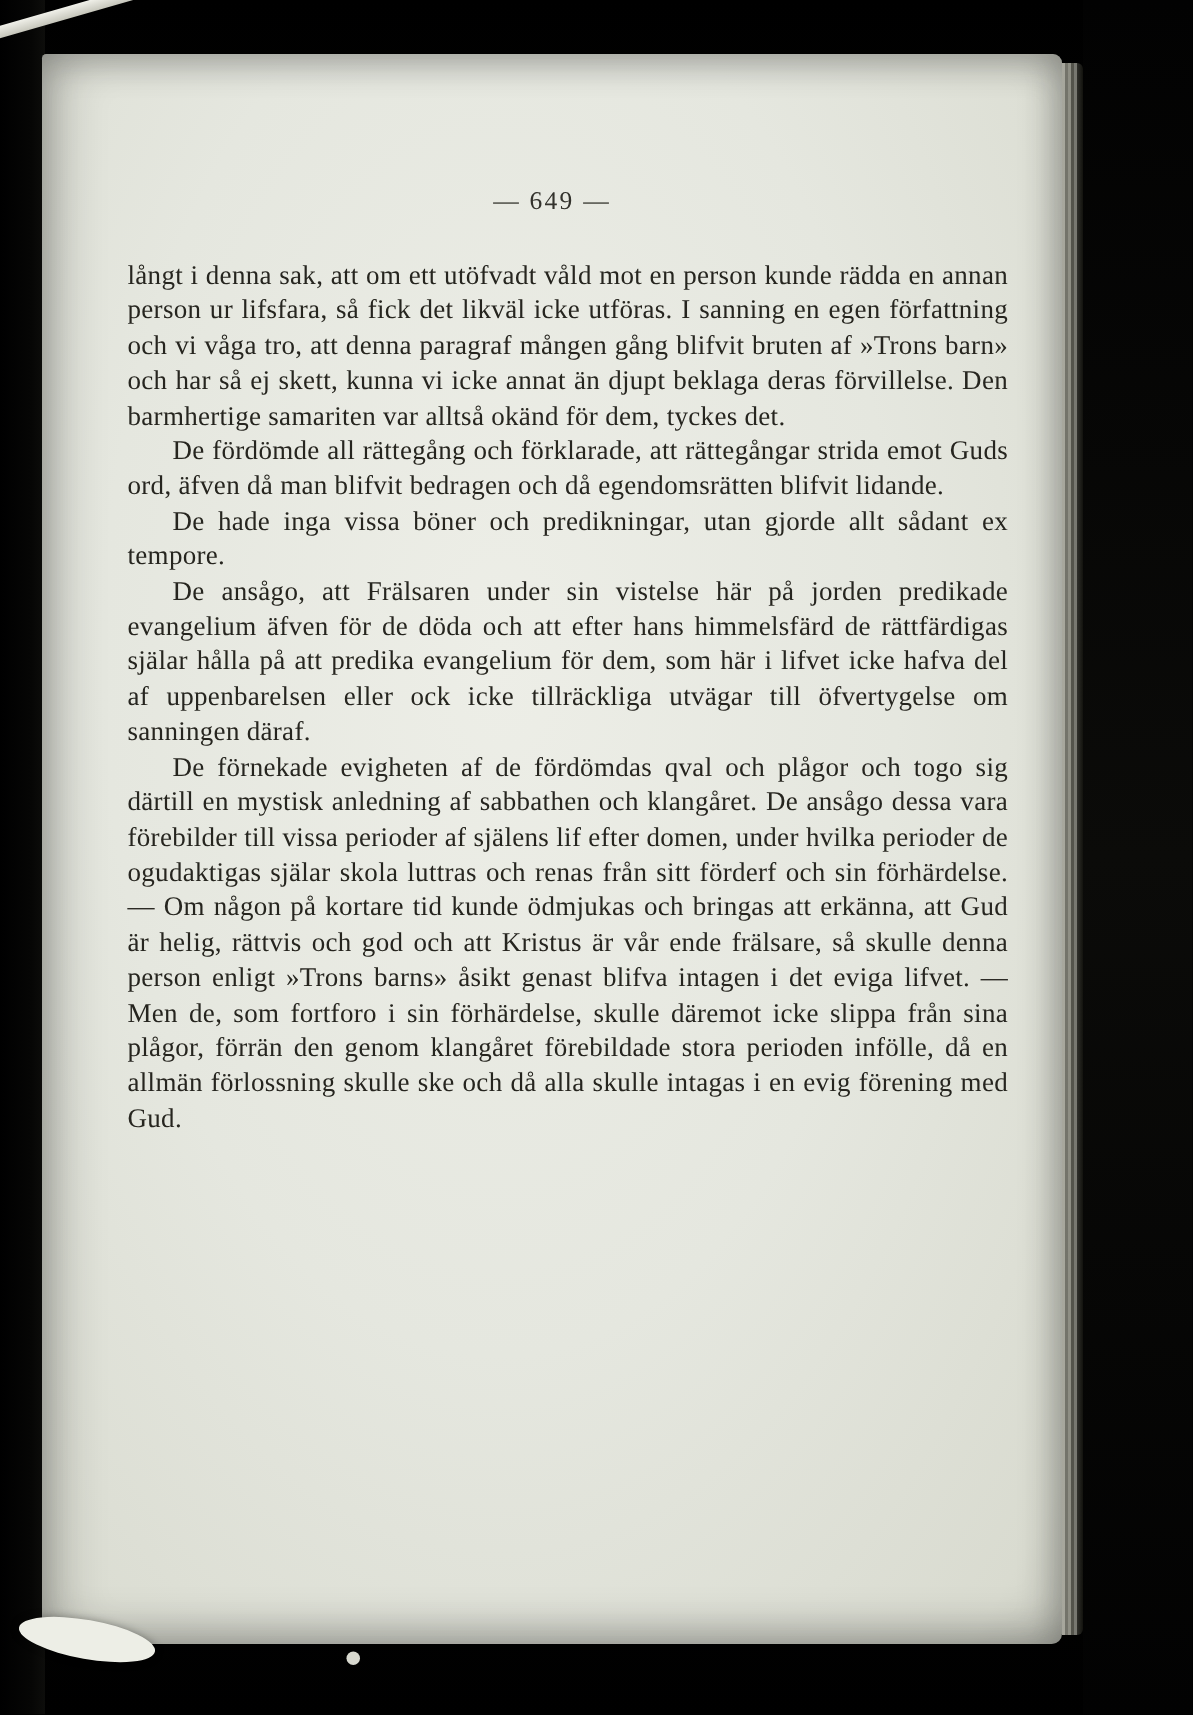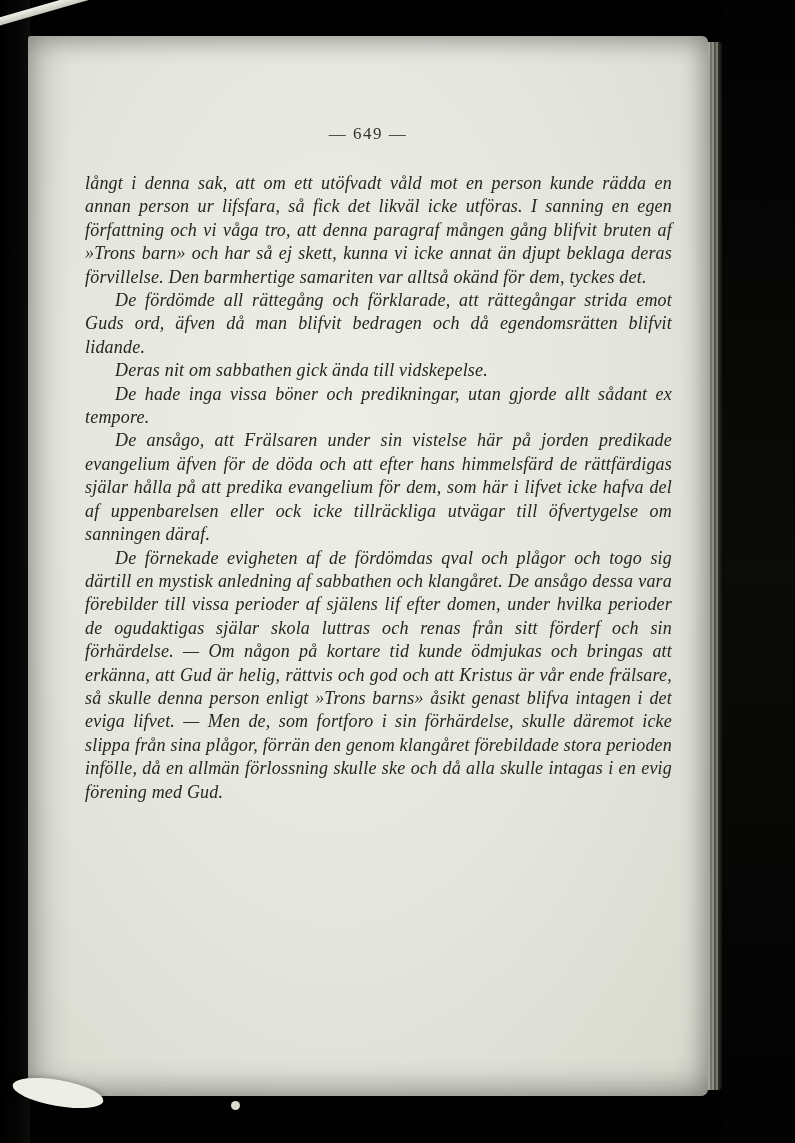--- a/index.html
+++ b/index.html
@@ -38,21 +38,20 @@
     letter-spacing: 1.5px;
     color: #33322c;
   }
   .text-block {
     margin: 28px 36px 0 57px;
     text-align: justify;
     font-size: 18px;
     line-height: 23.4px;
     letter-spacing: 0.2px;
     color: #26251f;
-    font-style: italic;
   }
   p.para { margin: 0; text-indent: 0; }
   p.para.indent { text-indent: 30px; }
 
   
   .edge-right {
     position: absolute;
     left: 722px;
     top: 0;
     width: 73px;
@@ -125,21 +124,20 @@
 <div class="scan">
 
   <div class="gutter-left"></div>
   <div class="corner-streak"></div>
 
   <div class="page">
     <div class="page-number">— 649 —</div>
     <div class="text-block" id="paragraphs">
         <p class="para">långt i denna sak, att om ett utöfvadt våld mot en person kunde rädda en annan person ur lifsfara, så fick det likväl icke utföras. I sanning en egen författning och vi våga tro, att denna paragraf mången gång blifvit bruten af »Trons barn» och har så ej skett, kunna vi icke annat än djupt beklaga deras förvillelse. Den barmhertige samariten var alltså okänd för dem, tyckes det.</p>
         <p class="para indent">De fördömde all rättegång och förklarade, att rättegångar strida emot Guds ord, äfven då man blifvit bedragen och då egendomsrätten blifvit lidande.</p>
-        <p class="para indent">Deras nit om sabbathen gick ända till vidskepelse.</p>
         <p class="para indent">De hade inga vissa böner och predikningar, utan gjorde allt sådant ex tempore.</p>
         <p class="para indent">De ansågo, att Frälsaren under sin vistelse här på jorden predikade evangelium äfven för de döda och att efter hans himmelsfärd de rättfärdigas själar hålla på att predika evangelium för dem, som här i lifvet icke hafva del af uppenbarelsen eller ock icke tillräckliga utvägar till öfvertygelse om sanningen däraf.</p>
         <p class="para indent">De förnekade evigheten af de fördömdas qval och plågor och togo sig därtill en mystisk anledning af sabbathen och klangåret. De ansågo dessa vara förebilder till vissa perioder af själens lif efter domen, under hvilka perioder de ogudaktigas själar skola luttras och renas från sitt förderf och sin förhärdelse. — Om någon på kortare tid kunde ödmjukas och bringas att erkänna, att Gud är helig, rättvis och god och att Kristus är vår ende frälsare, så skulle denna person enligt »Trons barns» åsikt genast blifva intagen i det eviga lifvet. — Men de, som fortforo i sin förhärdelse, skulle däremot icke slippa från sina plågor, förrän den genom klangåret förebildade stora perioden infölle, då en allmän förlossning skulle ske och då alla skulle intagas i en evig förening med Gud.</p>
       </div>
   </div>
 
   <div class="page-stack"></div>
   <div class="edge-right"></div>
 
   <div class="bottom-sliver"></div>

